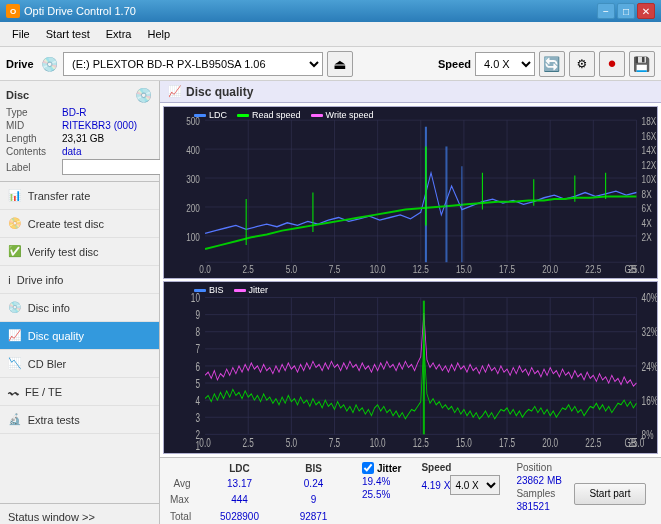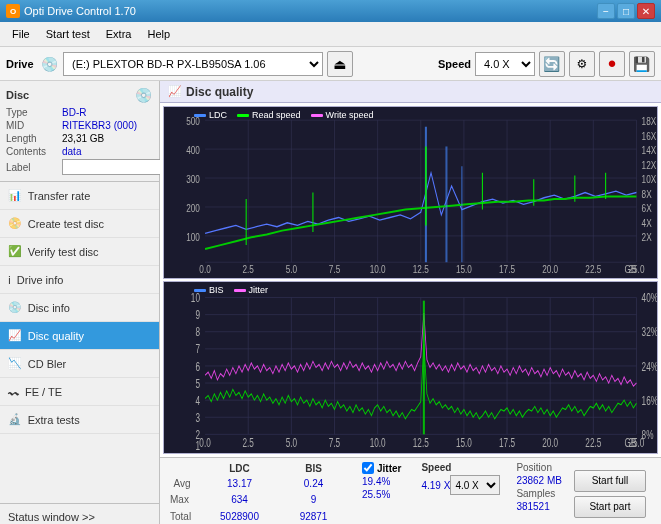--- a/index.html
+++ b/index.html
@@ -373,21 +373,21 @@
           </tr>
         </thead>
         <tbody>
           <tr>
             <td style="color:#555; padding:1px 4px;text-align:center;">Avg</td>
             <td style="color:#0000cc; text-align:center; padding:1px 6px;">13.17</td>
             <td style="color:#0000cc; text-align:center; padding:1px 6px;">0.24</td>
           </tr>
           <tr>
             <td style="color:#555; padding:1px 4px;">Max</td>
-            <td style="color:#0000cc; text-align:center; padding:1px 6px;">634</td>
+            <td style="color:#0000cc; text-align:center; padding:1px 6px;">444</td>
             <td style="color:#0000cc; text-align:center; padding:1px 6px;">9</td>
           </tr>
           <tr>
             <td style="color:#555; padding:1px 4px;">Total</td>
             <td style="color:#0000cc; text-align:center; padding:1px 6px;">5028900</td>
             <td style="color:#0000cc; text-align:center; padding:1px 6px;">92871</td>
           </tr>
         </tbody>
       </table>
 
@@ -411,21 +411,20 @@
       </div>
 
       <div style="display:flex; flex-direction:column; gap:2px; padding:0 4px;">
         <div style="font-size:10px; color:#555;">Position</div>
         <div style="font-size:10px; color:#0000cc;">23862 MB</div>
         <div style="font-size:10px; color:#555;">Samples</div>
         <div style="font-size:10px; color:#0000cc;">381521</div>
       </div>
 
       <div class="btn-section">
-        <button class="action-btn">Start full</button>
         <button class="action-btn">Start part</button>
       </div>
 
     </div>
 
   </div>
 
 </div>
 
 </body></html>

